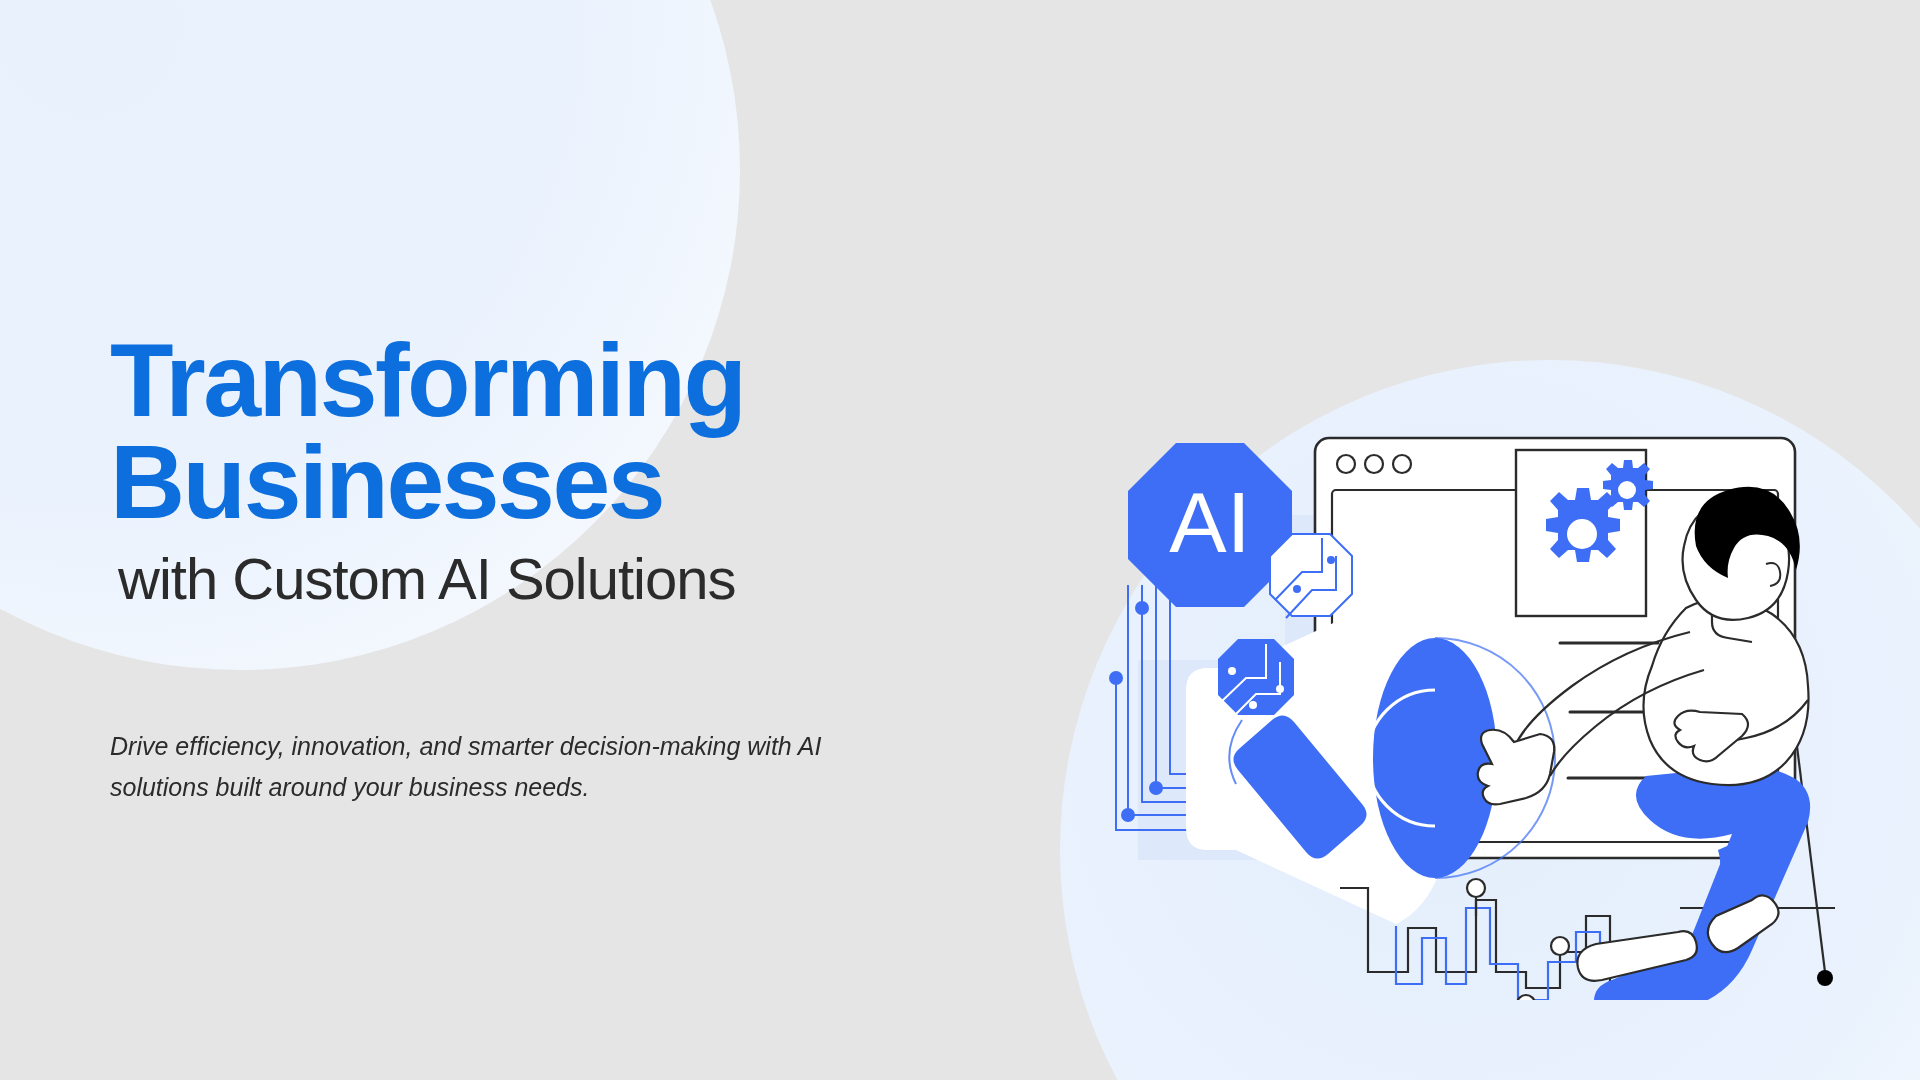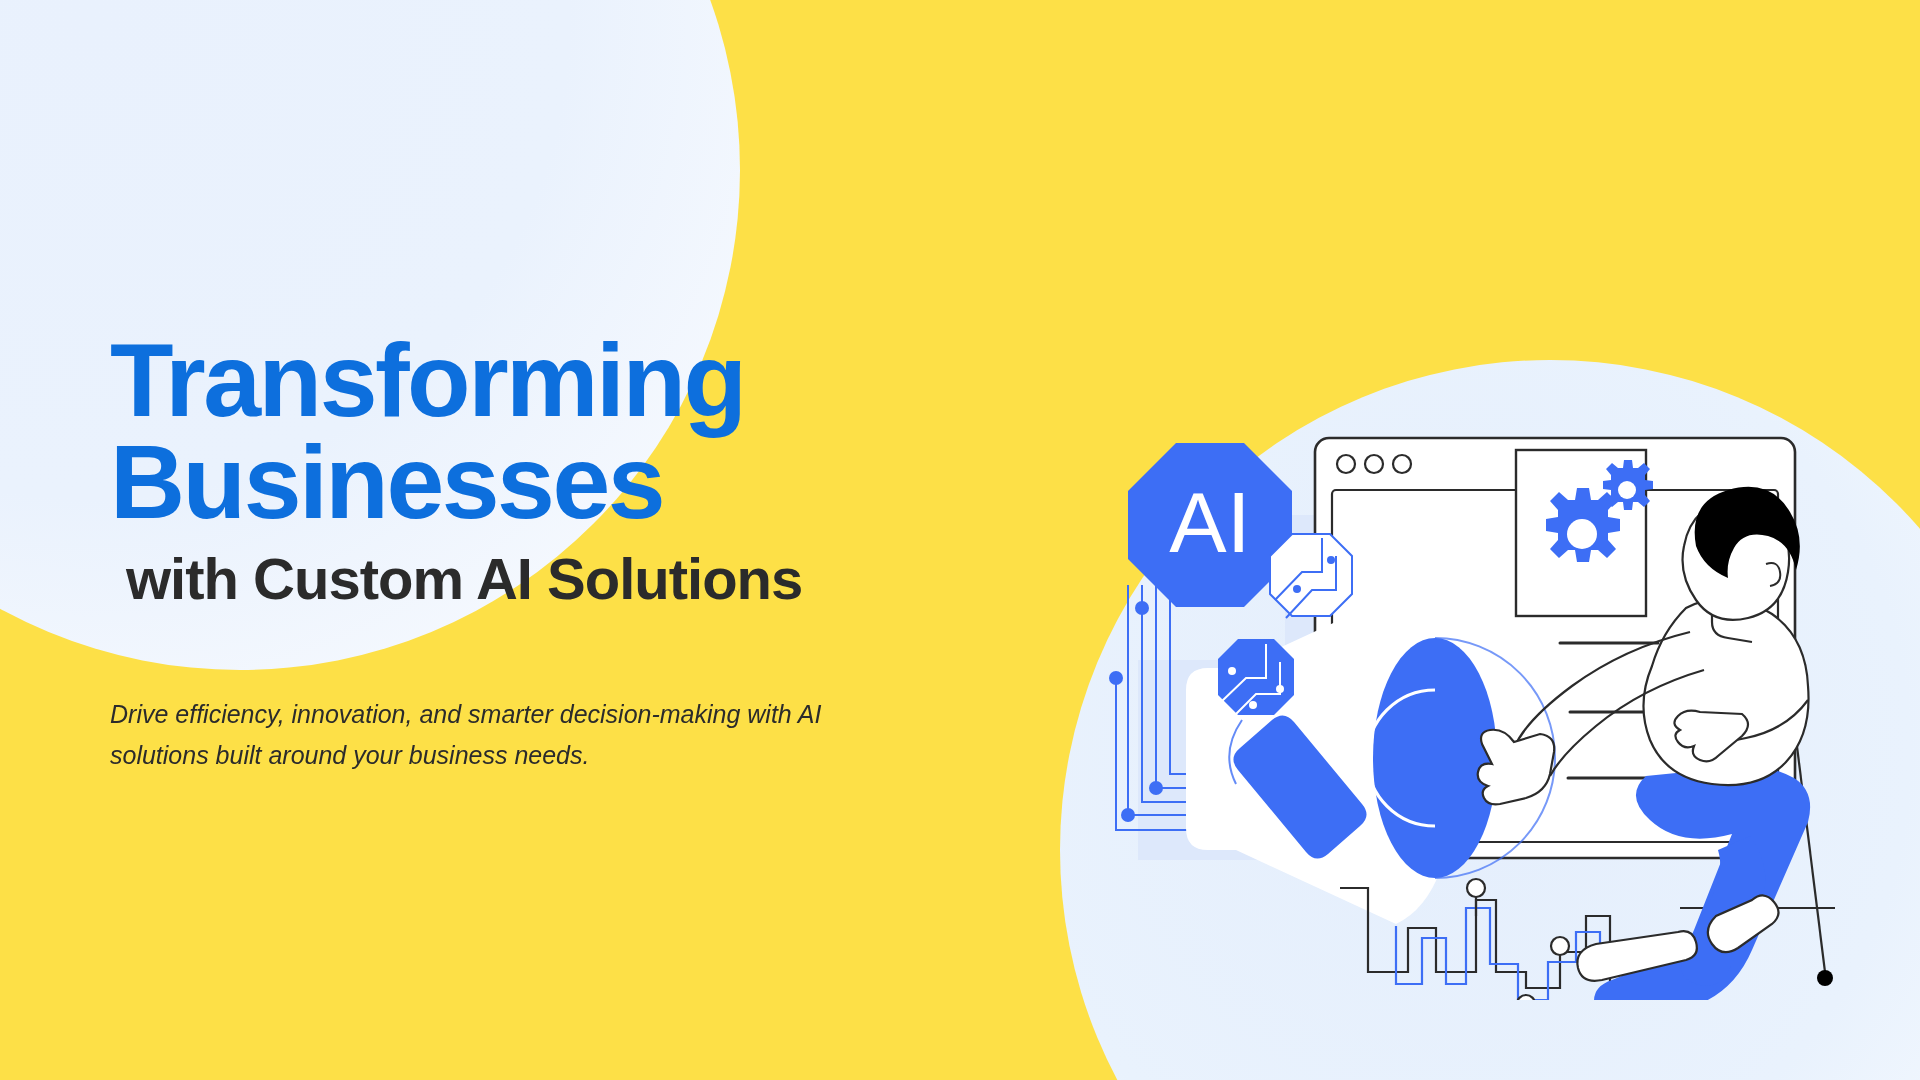--- a/index.html
+++ b/index.html
@@ -2,21 +2,21 @@
 <html><head>
 <meta charset="utf-8">
 <style>
   html,body{margin:0;padding:0;}
   body{
     width:1920px;height:1080px;overflow:hidden;
     background:#ffffff;
     font-family:"Liberation Sans","DejaVu Sans",sans-serif;
     position:relative;
   }
-  .hero{position:absolute;inset:0;overflow:hidden;background:#fde047;}
+  .hero{position:absolute;inset:0;overflow:hidden;background:#e5e5e5;}
 
   
   .bg-blob-tl{
     position:absolute;left:-260px;top:-330px;width:1000px;height:1000px;
     border-radius:50%;
     background:radial-gradient(circle at 35% 35%,#e9f1fd 0%,#eaf2fd 52%,#f4f8fe 78%,#ffffff 100%);
   }
   .bg-blob-br{
     position:absolute;right:-120px;top:360px;width:980px;height:980px;
     border-radius:50%;
@@ -26,27 +26,27 @@
   
   .copy{position:absolute;left:110px;top:330px;width:920px;}
   .headline{
     margin:0;
     font-size:104px;line-height:0.98;font-weight:700;
     letter-spacing:-2.5px;
     color:#0d6fdd;
     white-space:pre-line;
   }
   .subhead{
-    margin:14px 0 0 16px;
-    font-size:58px;line-height:1.08;font-weight:700;
+    margin:14px 0 0 8px;
+    font-size:58px;line-height:1.08;font-weight:400;
     letter-spacing:-1px;
     color:#2b2b2b;
   }
   .body-copy{
-    margin:84px 0 0 0;
+    margin:116px 0 0 0;
     font-size:25px;line-height:1.62;
     font-style:italic;font-weight:400;
     color:#2b2b2b;
     max-width:760px;
   }
 
   
   .illustration{position:absolute;left:1090px;top:360px;width:830px;height:640px;}
   .illustration svg{display:block;width:100%;height:100%;}
 </style>

